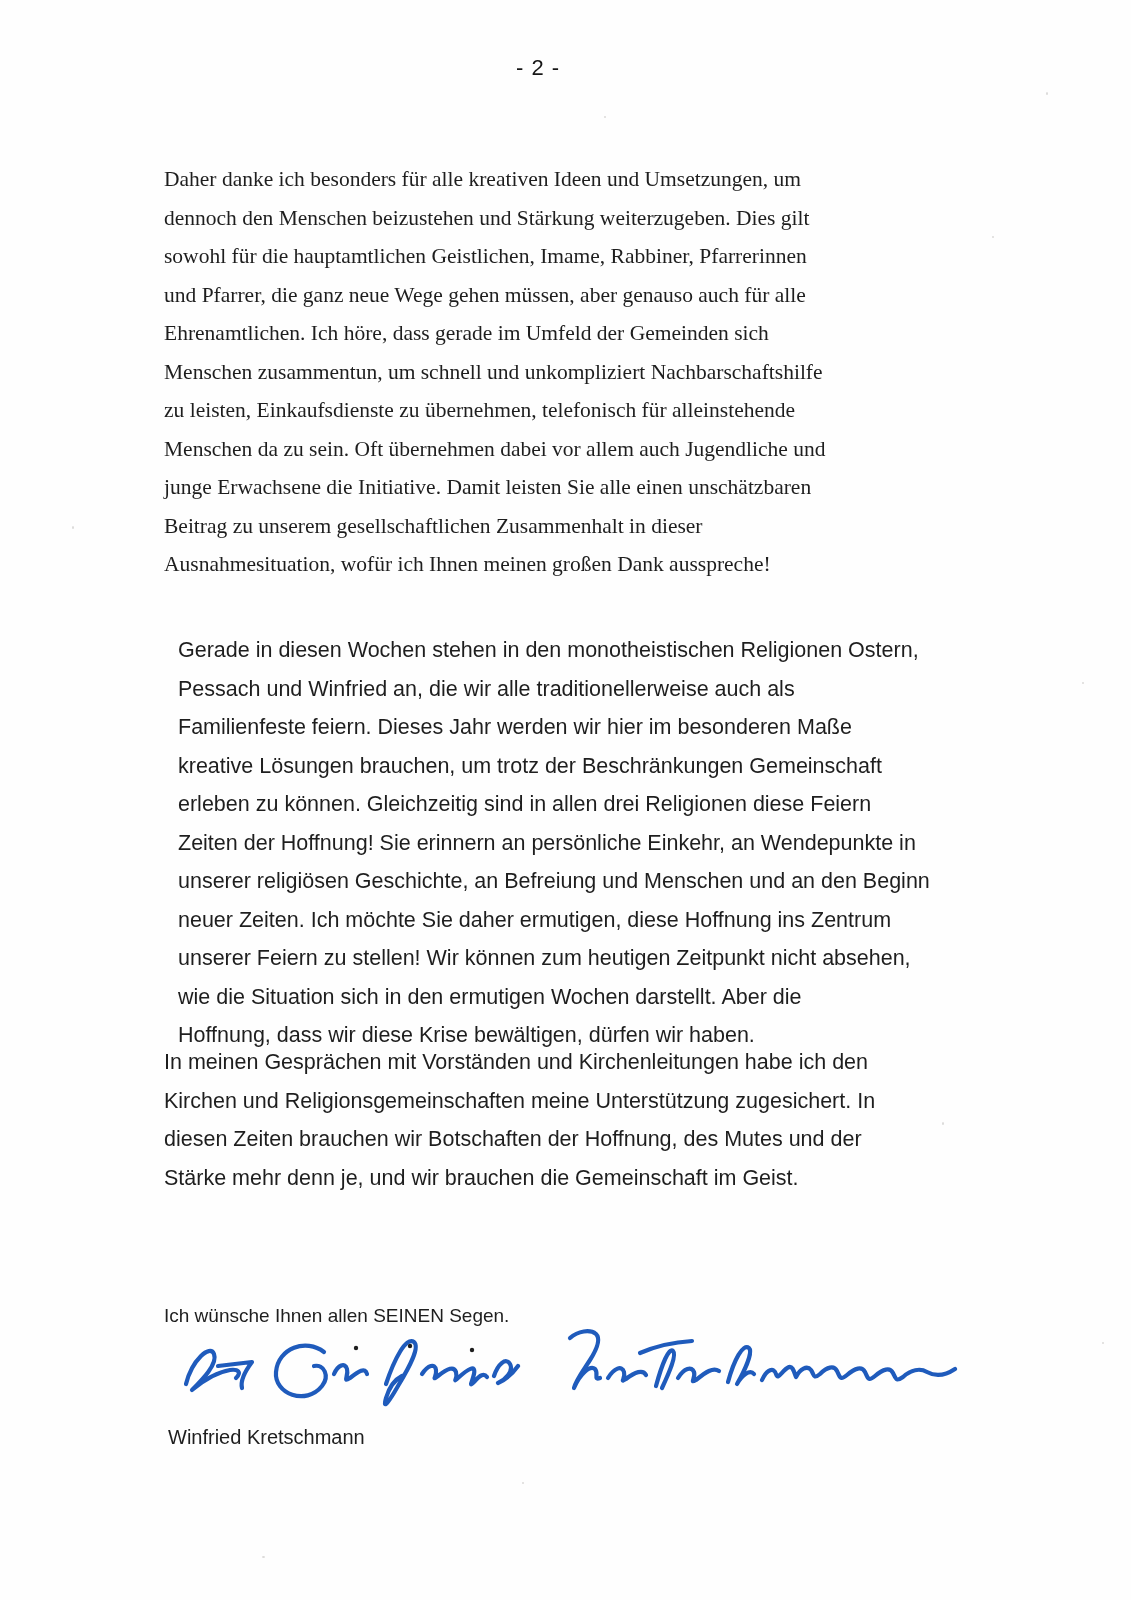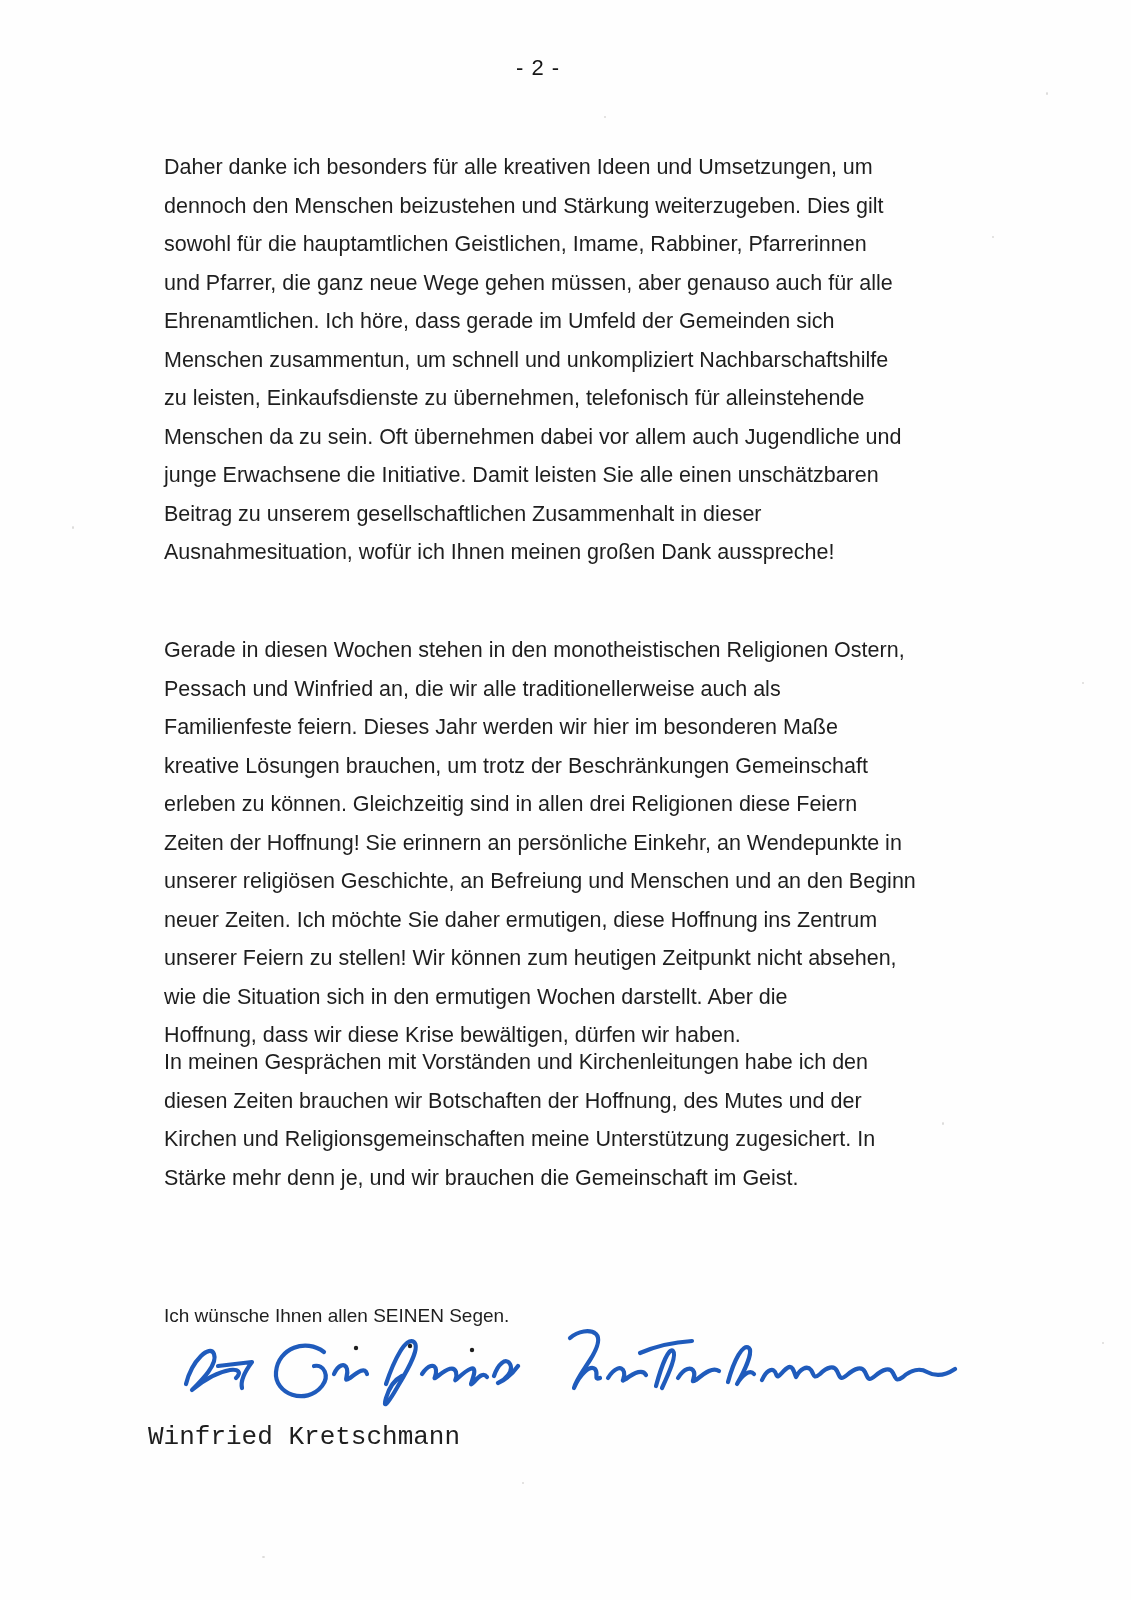--- a/index.html
+++ b/index.html
@@ -27,46 +27,45 @@
     color: #161616;
   }
   .para {
     position: absolute;
     left: 164px;
     width: 810px;
     font-size: 21.5px;
     line-height: 38.5px;
     white-space: nowrap;
   }
-  .p1 { top: 148px; }
-  .p2 { top: 631px; }
+  .p1 { top: 160px; font-family: Liberation Serif, serif; }
+  .p2 { top: 631px; margin-left: 14px; }
   .p3 { top: 1043px; }
   .closing {
     position: absolute;
     left: 164px;
     top: 1297px;
     font-size: 19px;
     line-height: 38.5px;
     white-space: nowrap;
   }
   .signature-svg {
     position: absolute;
     left: 172px;
     top: 1322px;
     width: 795px;
     height: 100px;
   }
   .signature-name {
     position: absolute;
-    left: 148px;
+    left: 168px;
     top: 1422px;
-    font-size: 26px;
+    font-size: 20px;
     line-height: 30px;
     white-space: nowrap;
-    font-family: Liberation Mono, monospace;
   }
   .speckle {
     position: absolute;
     border-radius: 50%;
     background: rgba(60, 55, 50, 0.18);
   }
 </style>
 </head>
 <body>
 
@@ -97,22 +96,22 @@
     <div>Zeiten der Hoffnung! Sie erinnern an persönliche Einkehr, an Wendepunkte in</div>
     <div>unserer religiösen Geschichte, an Befreiung und Menschen und an den Beginn</div>
     <div>neuer Zeiten. Ich möchte Sie daher ermutigen, diese Hoffnung ins Zentrum</div>
     <div>unserer Feiern zu stellen! Wir können zum heutigen Zeitpunkt nicht absehen,</div>
     <div>wie die Situation sich in den ermutigen Wochen darstellt. Aber die</div>
     <div>Hoffnung, dass wir diese Krise bewältigen, dürfen wir haben.</div>
   </div>
 
   <div class="para p3">
     <div>In meinen Gesprächen mit Vorständen und Kirchenleitungen habe ich den</div>
+    <div>Kirchen und Religionsgemeinschaften meine Unterstützung zugesichert. In</div>
     <div>diesen Zeiten brauchen wir Botschaften der Hoffnung, des Mutes und der</div>
-    <div>Kirchen und Religionsgemeinschaften meine Unterstützung zugesichert. In</div>
     <div>Stärke mehr denn je, und wir brauchen die Gemeinschaft im Geist.</div>
   </div>
 
   <div class="closing">Ich wünsche Ihnen allen SEINEN Segen.</div>
 
   <svg class="signature-svg" viewBox="0 0 795 100" xmlns="http://www.w3.org/2000/svg">
     <g fill="none" stroke-width="4.2" stroke-linecap="round" stroke-linejoin="round" stroke="#1f5bbc">
 
       <path d="M14,62 C20,38 38,22 42,32 C46,42 30,58 20,68 C32,58 46,50 58,48 C66,47 70,50 64,56"></path>
       <path d="M46,44 L80,40 C74,48 68,58 70,66"></path>

